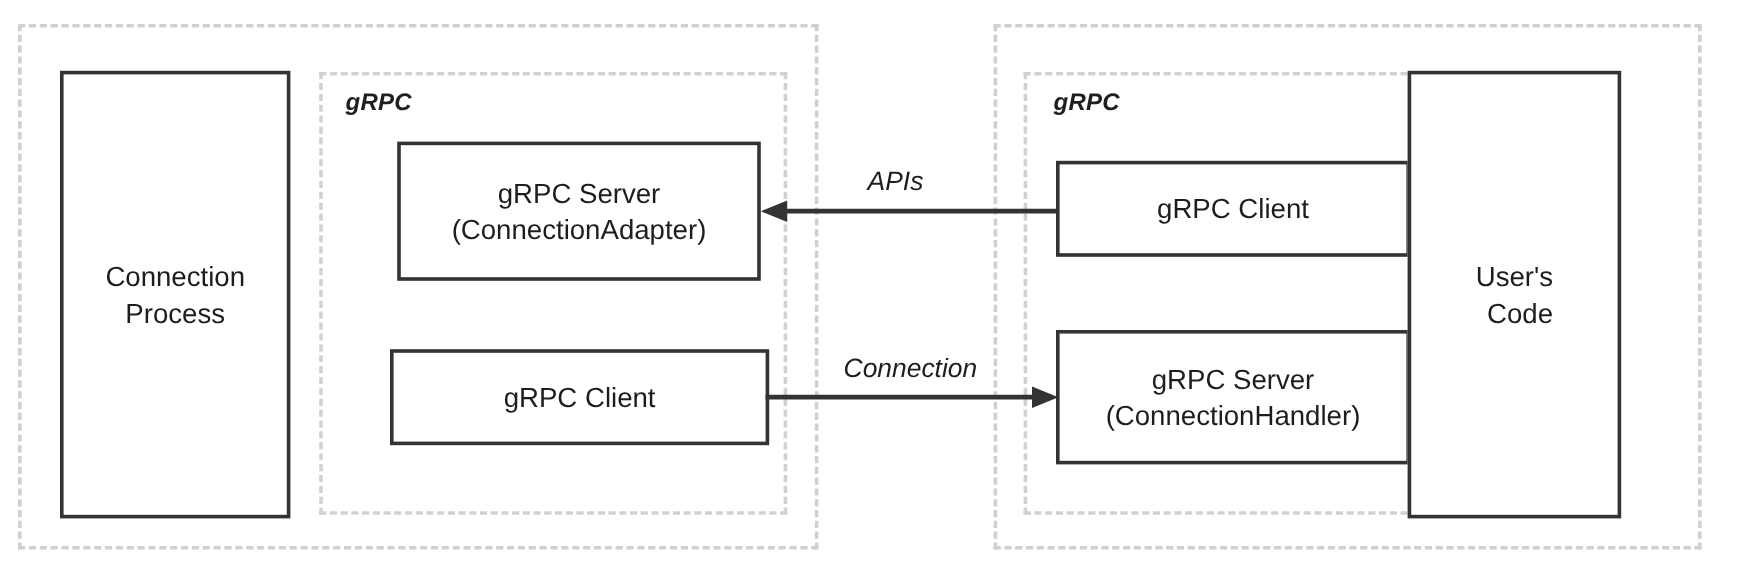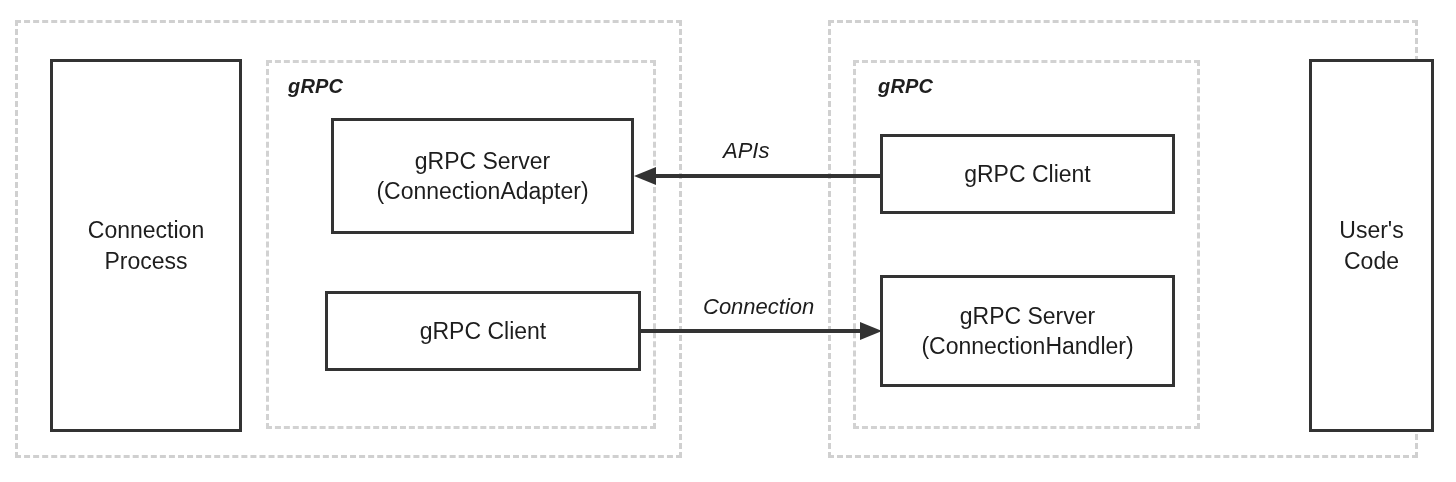--- a/index.html
+++ b/index.html
@@ -111,21 +111,21 @@
 
   <div class="node" style="left:880px; top:134px; width:295px; height:80px;">
     <span class="node-text">gRPC Client</span>
   </div>
 
   <div class="node" style="left:880px; top:275px; width:295px; height:112px;">
     <span class="node-text">gRPC Server
 (ConnectionHandler)</span>
   </div>
 
-  <div class="node" style="left:1309px; top:59px; width:125px; height:373px;">
+  <div class="node" style="left:1173px; top:59px; width:178px; height:373px;text-align:right;">
     <span class="node-text">User's
 Code</span>
   </div>
 
   <svg class="edge" style="left:630px; top:160px; width:256px; height:34px;" viewBox="0 0 256 34">
     <line x1="250" y1="16" x2="22" y2="16" stroke="#333333" stroke-width="4"></line>
     <polygon points="4,16 26,7 26,25" fill="#333333"></polygon>
   </svg>
 
   <div class="edge-label" style="left:723px; top:138px;">APIs</div>

